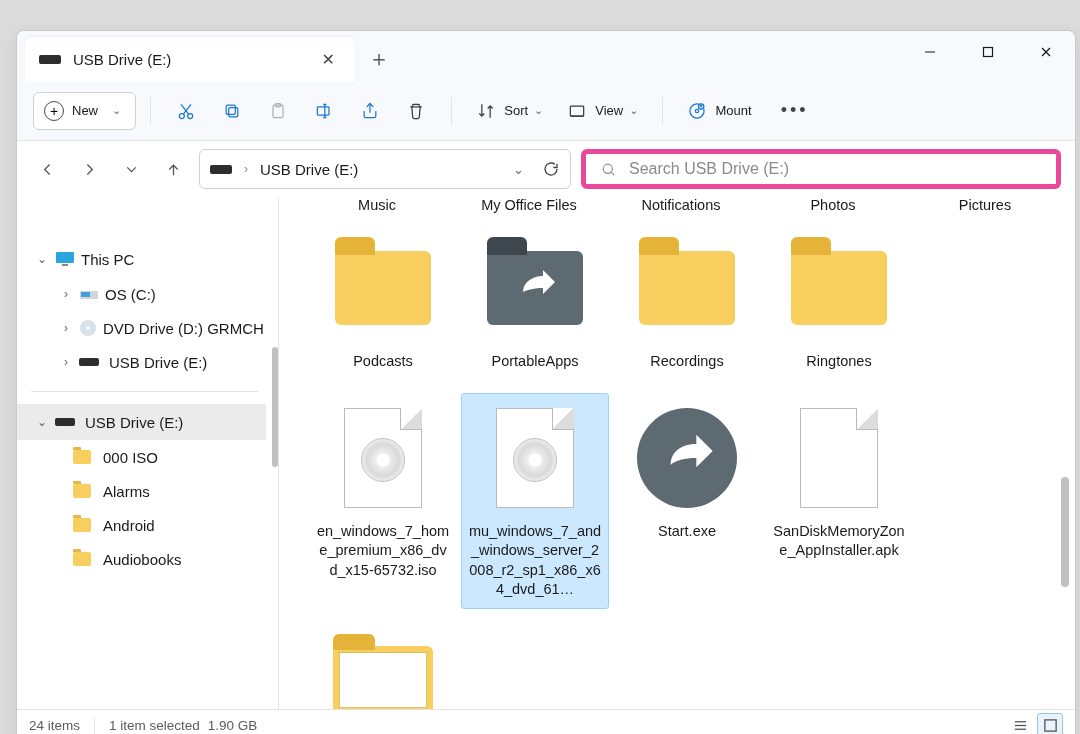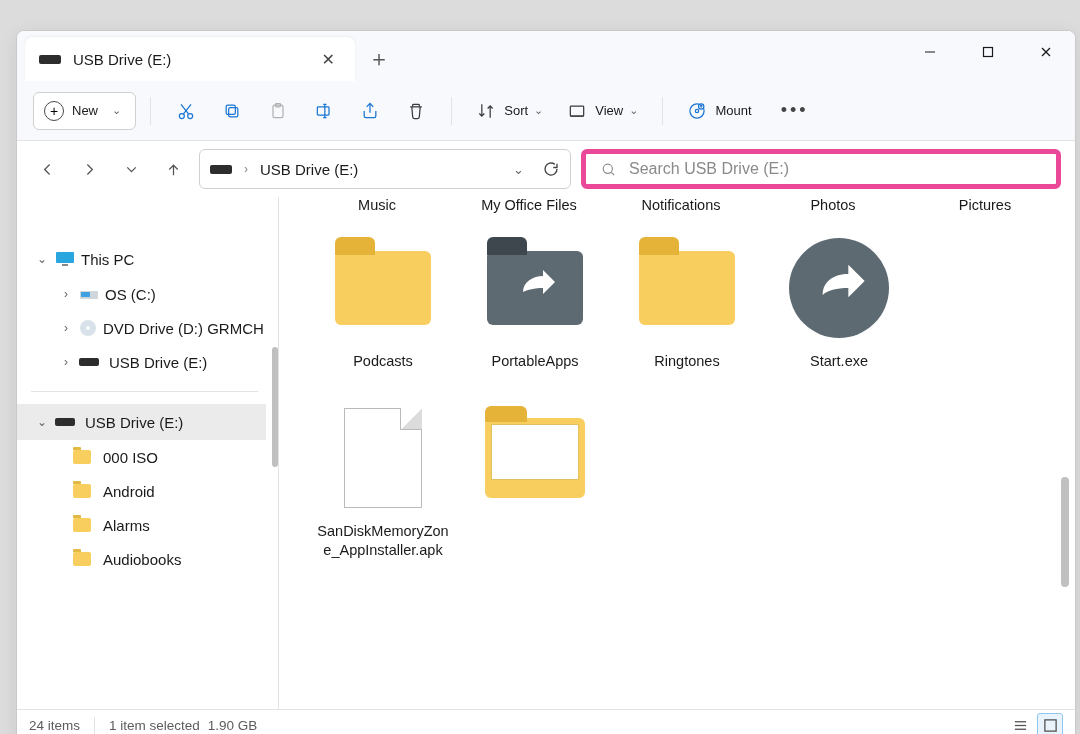--- a/index.html
+++ b/index.html
@@ -346,25 +346,25 @@
           <span class="expander">⌄</span>
           <span style="width:20px;height:8px;background:#2d2d2d;border-radius:2px;margin-right:4px"></span>
           <span>USB Drive (E:)</span>
         </div>
         <div class="node child" style="padding-left:56px">
             <span class="mini-folder"></span>
             <span>000 ISO</span>
           </div>
         <div class="node child" style="padding-left:56px">
             <span class="mini-folder"></span>
-            <span>Android</span>
+            <span>Alarms</span>
           </div>
         <div class="node child" style="padding-left:56px">
             <span class="mini-folder"></span>
-            <span>Alarms</span>
+            <span>Android</span>
           </div>
         <div class="node child" style="padding-left:56px">
             <span class="mini-folder"></span>
             <span>Audiobooks</span>
           </div>
       </div>
       <div class="side-scroll"></div>
     </div>
 
     <div class="content">
@@ -394,23 +394,47 @@
                   </svg>
                 </div>
               </div>
             </div>
           <div class="label">PortableApps</div>
         </div>
         <div class="cell">
           <div class="thumb">
               <div class="folder-ico"></div>
             </div>
+          <div class="label">Recordings</div>
+        </div>
+        <div class="cell">
+          <div class="thumb">
+              <div class="folder-ico"></div>
+            </div>
           <div class="label">Ringtones</div>
         </div>
-
+        <div class="cell">
+          <div class="thumb">
+              <div class="doc-ico">
+                <div class="fold"></div>
+                <div class="disc"></div>
+              </div>
+            </div>
+          <div class="label">en_windows_7_home_premium_x86_dvd_x15-65732.iso</div>
+        </div>
+
+        <div class="cell selected">
+          <div class="thumb">
+              <div class="doc-ico">
+                <div class="fold"></div>
+                <div class="disc"></div>
+              </div>
+            </div>
+          <div class="label">mu_windows_7_and_windows_server_2008_r2_sp1_x86_x64_dvd_61…</div>
+        </div>
         <div class="cell">
           <div class="thumb">
               <div class="exe-ico">
                 <svg viewBox="0 0 24 24">
                   <path d="M5 15c0-6 5-9 11-9V2l7 7-7 7v-4c-5 0-9 1-11 3z"></path>
                 </svg>
               </div>
             </div>
           <div class="label">Start.exe</div>
         </div>

